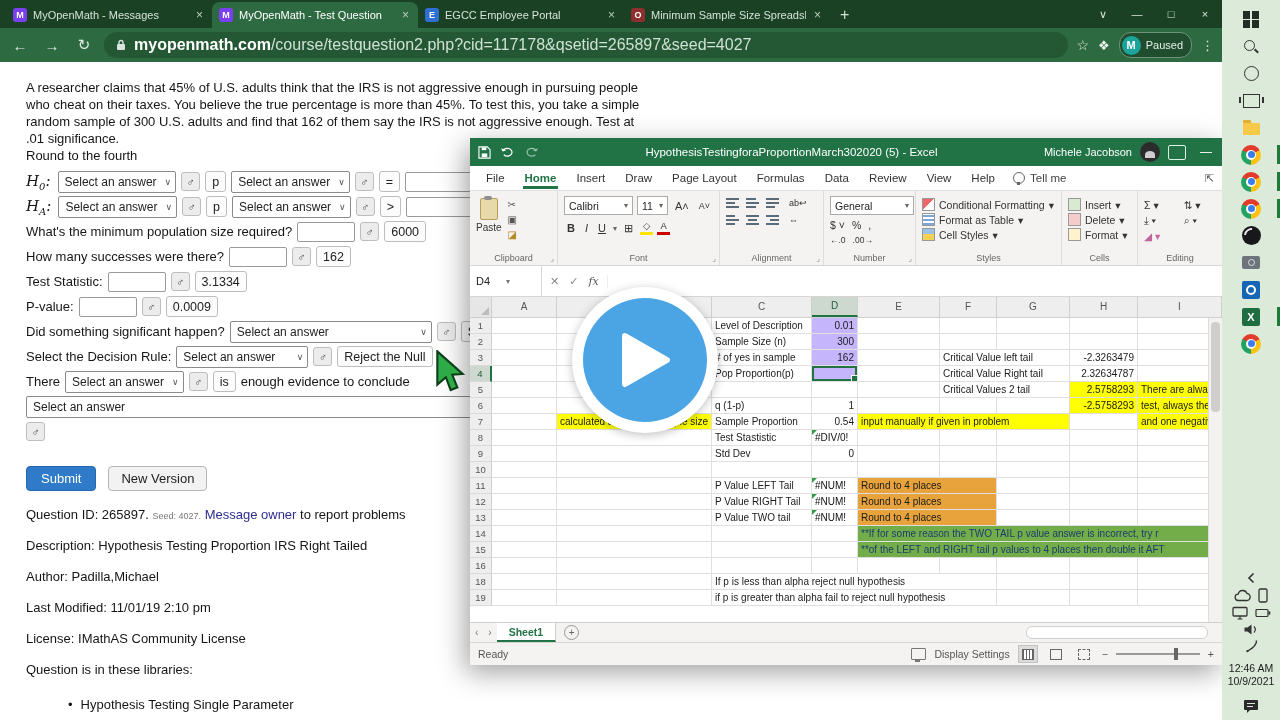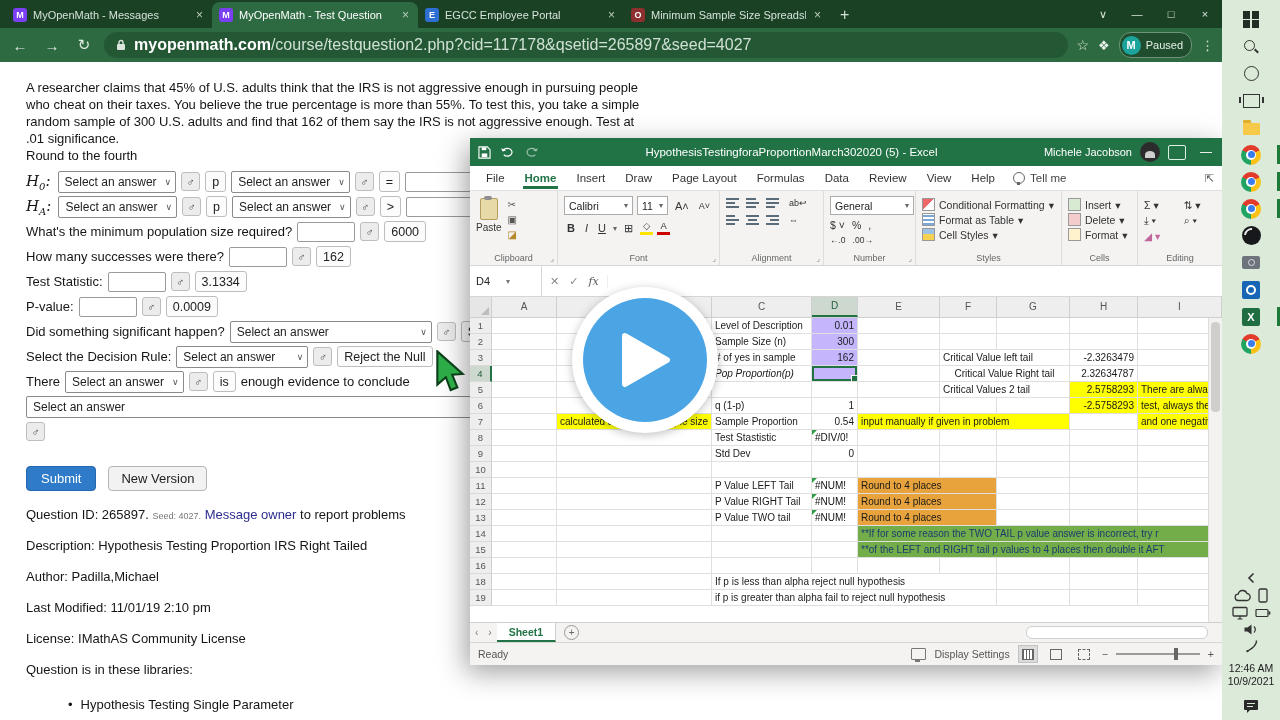--- a/index.html
+++ b/index.html
@@ -256,21 +256,21 @@
       <div class="profile">
         <div class="pavatar">M</div>
         <div class="paused">Paused</div>
       </div>
       <div class="dots">⋮</div>
     </div>
   </div>
 
   <div class="page">
     <div class="qline">A researcher claims that 45% of U.S. adults think that the IRS is not aggressive enough in pursuing people</div>
-    <div class="qline">who cheat on their taxes. You believe the true percentage is more than 55%. To test this, you take a simple</div>
+    <div class="qline">who cheat on their taxes. You believe the true percentage is more than 45%. To test this, you take a simple</div>
     <div class="qline">random sample of 300 U.S. adults and find that 162 of them say the IRS is not aggressive enough. Test at</div>
     <div class="qline">.01 significance.</div>
     <div class="qline">Round to the fourth</div>
 
     <div class="qform">
       <div class="frow">
         <span class="hlab"><span>H</span><sub>0</sub>:</span>
         <span class="sel">
             <span>Select an answer</span>
             <span class="caret">∨</span>
@@ -638,24 +638,24 @@
             <div class="cell num dfill" style="width: 46px;">162</div>
             <div class="cell" style="width: 82px;"></div>
             <div class="cell" style="width: 130px;">Critical Value left tail</div>
             <div class="cell num" style="width: 68px;">-2.3263479</div>
             <div class="cell" style="width: 84px;"></div>
           </div>
           <div class="xrow">
             <div class="rh selrh">4</div>
             <div class="cell" style="width: 65px;"></div>
             <div class="cell" style="width: 155px;"></div>
-            <div class="cell" style="width: 100px; font-style: italic;">Pop Proportion(p)</div>
+            <div class="cell" style="width: 100px;">Pop Proportion(p)</div>
             <div class="cell dfill selcell" style="width: 46px;"></div>
             <div class="cell" style="width: 82px;"></div>
-            <div class="cell" style="width: 130px; text-align: center;">Critical Value Right tail</div>
+            <div class="cell" style="width: 130px;">Critical Value Right tail</div>
             <div class="cell num" style="width: 68px;">2.32634787</div>
             <div class="cell" style="width: 84px;"></div>
           </div>
           <div class="xrow">
             <div class="rh">5</div>
             <div class="cell" style="width: 65px;"></div>
             <div class="cell" style="width: 155px;"></div>
             <div class="cell" style="width: 100px;"></div>
             <div class="cell" style="width: 46px;"></div>
             <div class="cell" style="width: 82px;"></div>

